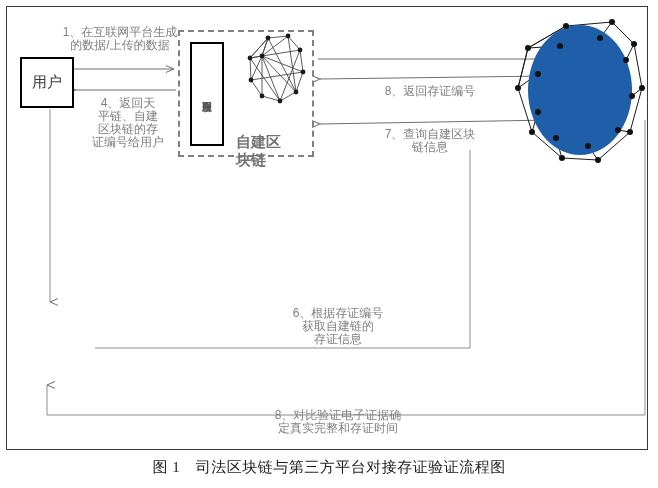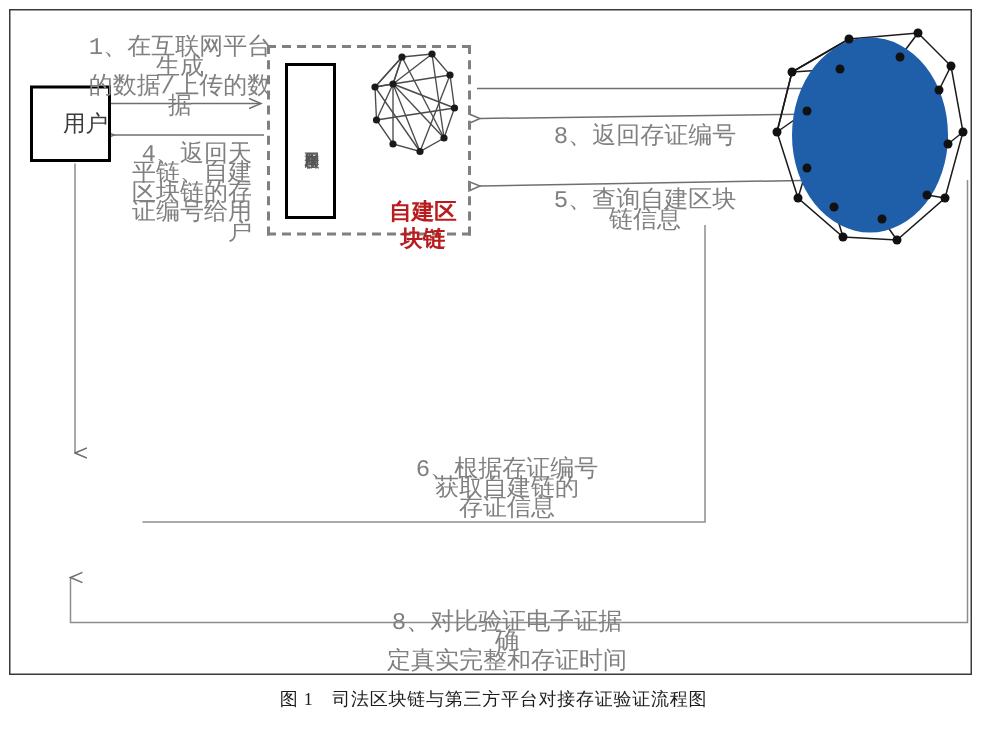--- a/index.html
+++ b/index.html
@@ -31,40 +31,39 @@
     position: absolute;
     left: 0;
     top: 0;
     width: 658px;
     height: 488px;
     overflow: visible;
   }
   .lbl {
     position: absolute;
     color: #808080;
-    font-size: 16px;
+    font-size: 12px;
     line-height: 13px;
     white-space: pre-line;
     letter-spacing: 0px;
-    font-family: Liberation Mono, monospace;
   }
   .lbl-c { text-align: center; }
-  .lbl-l { text-align: right; }
+  .lbl-l { text-align: center; }
   .box-user {
     position: absolute;
     left: 20px;
     top: 57px;
     width: 54px;
     height: 51px;
     border: 2px solid #000000;
     box-sizing: border-box;
     background: #ffffff;
     display: flex;
     align-items: center;
-    justify-content: flex-end;
+    justify-content: center;
     color: #3b3b3b;
     font-size: 15px;
   }
   .dashed-zone {
     position: absolute;
     left: 178px;
     top: 30px;
     width: 136px;
     height: 127px;
     border: 2px dashed #808080;
@@ -92,24 +91,24 @@
     letter-spacing: 0px;
     line-height: 15px;
     max-height: 98px;
     text-align: center;
   }
   .chain-label {
     position: absolute;
     left: 236px;
     top: 133px;
     width: 92px;
-    color: #b91c1c;
+    color: #737373;
     font-size: 15px;
     font-weight: bold;
-    text-align: center;
+    text-align: left;
     line-height: 18px;
     white-space: pre-line;
   }
   .tpl-label {
     position: absolute;
     left: 524px;
     top: 78px;
     width: 110px;
     color: #ffffff;
     font-size: 19px;
@@ -117,21 +116,21 @@
     text-align: center;
     letter-spacing: 1px;
   }
   .caption {
     position: absolute;
     left: 0;
     top: 458px;
     width: 658px;
     text-align: center;
     color: #1d1d1d;
-    font-size: 12px;
+    font-size: 15px;
     letter-spacing: 0.5px;
     font-family: "Liberation Serif", "DejaVu Serif", serif;
   }
 </style>
 </head>
 <body>
 
 <div id="figure-root">
 
   <div id="diagram-frame"></div>
@@ -274,21 +273,21 @@
   <div class="lbl lbl-l" style="left:88px; top:97px; width:80px;">4、返回天
 平链、自建
 区块链的存
 证编号给用户</div>
 
 
   <div class="lbl lbl-c" style="left:258px; top:307px; width:160px;">6、根据存证编号
 获取自建链的
 存证信息</div>
 
-  <div class="lbl lbl-c" style="left:360px; top:128px; width:140px;">5、查询自建区块
+  <div class="lbl lbl-c" style="left:360px; top:128px; width:140px;">7、查询自建区块
 链信息</div>
 
   <div class="lbl lbl-c" style="left:258px; top:392px; width:160px;margin-top:17px;">8、对比验证电子证据确
 定真实完整和存证时间</div>
 
   <div class="caption">图 1　司法区块链与第三方平台对接存证验证流程图</div>
 
 </div>
 
 </body></html>

